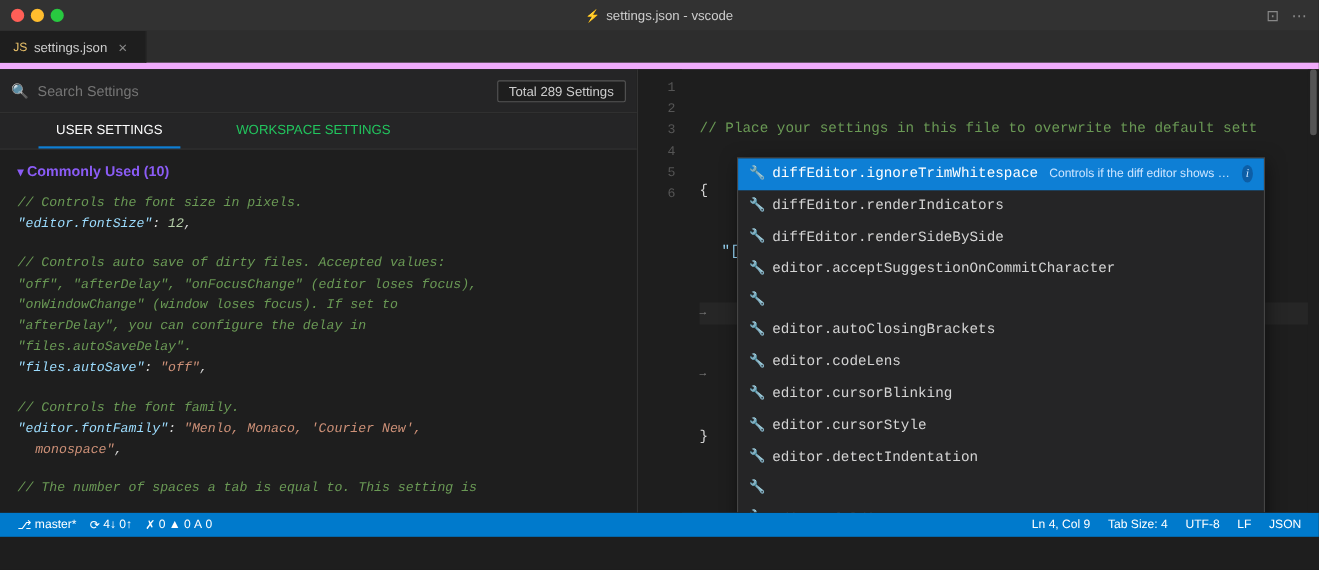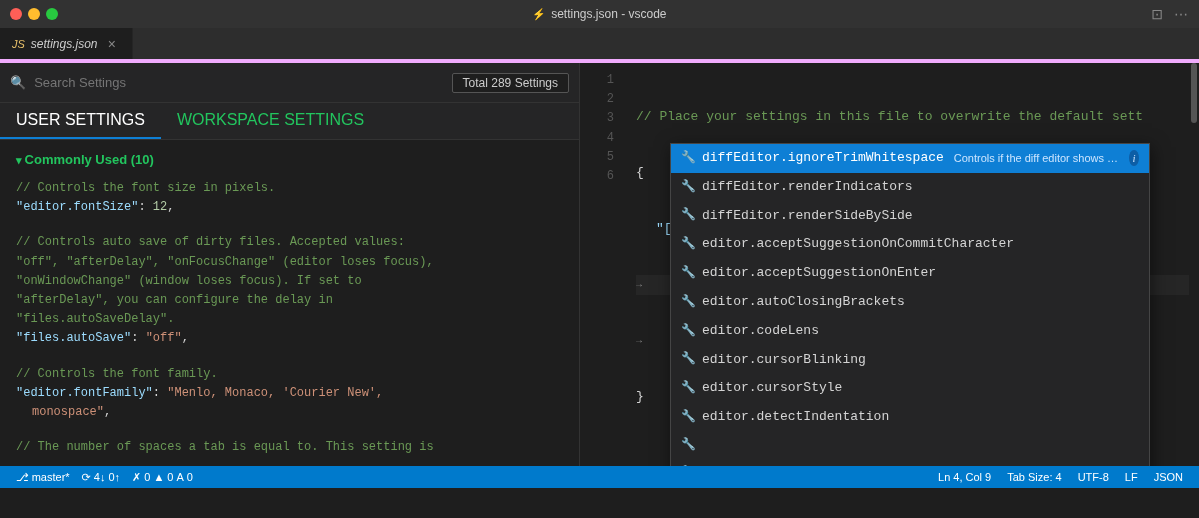--- a/index.html
+++ b/index.html
@@ -60,22 +60,21 @@
       align-items: center;
       justify-content: center;
     }
 
     
     .tabbar {
       height: 35px;
       background: #2d2d2d;
       display: flex;
       align-items: stretch;
-      border-bottom: 4px solid #f0abfc;
-      font-style: italic;
+      border-bottom: 6px solid #f0abfc;
     }
     .tab {
       display: flex;
       align-items: center;
       padding: 0 12px;
       gap: 6px;
       font-size: 12px;
       background: #1e1e1e;
       color: #ccc;
       border-right: 1px solid #252525;
@@ -137,56 +136,58 @@
       border-radius: 2px;
     }
 
     .settings-tabs {
       display: flex;
       background: #252526;
       border-bottom: 1px solid #333;
     }
     .settings-tab {
       padding: 8px 16px;
-      font-size: 16px;
+      font-size: 12px;
       cursor: pointer;
       color: #ccc;
       border-bottom: 2px solid transparent;
+      margin-left: 35px;
     }
     .settings-tab.active {
       color: #fff;
       border-bottom: 2px solid #0e7fd5;
     }
     .settings-tab.inactive {
       color: #22c55e;
     }
 
     .settings-content {
       flex: 1;
       padding: 12px 16px;
       overflow-y: auto;
       font-size: 13px;
       color: #ccc;
     }
 
     .section-header {
       font-weight: bold;
-      color: #22c55e;
+      color: #8b5cf6;
       margin-bottom: 12px;
       font-size: 13px;
     }
     .section-header::before {
       content: '▾ ';
       font-size: 11px;
     }
     .setting-line {
       font-family: 'Courier New', monospace;
       font-size: 12px;
       line-height: 1.6;
       color: #d4d4d4;
+      font-style: italic;
     }
     .setting-block { margin-bottom: 16px; }
 
     
     .editor-panel {
       flex: 1;
       background: #1e1e1e;
       display: flex;
       flex-direction: column;
       position: relative;
@@ -479,21 +480,20 @@
           <div class="autocomplete-item">
             <span class="item-icon">🔧</span>
             <span>diffEditor.renderSideBySide</span>
           </div>
           <div class="autocomplete-item">
             <span class="item-icon">🔧</span>
             <span>editor.acceptSuggestionOnCommitCharacter</span>
           </div>
           <div class="autocomplete-item">
             <span class="item-icon">🔧</span>
-            <span>editor.acceptSuggestionOnEnter</span>
           </div>
           <div class="autocomplete-item">
             <span class="item-icon">🔧</span>
             <span>editor.autoClosingBrackets</span>
           </div>
           <div class="autocomplete-item">
             <span class="item-icon">🔧</span>
             <span>editor.codeLens</span>
           </div>
           <div class="autocomplete-item">

